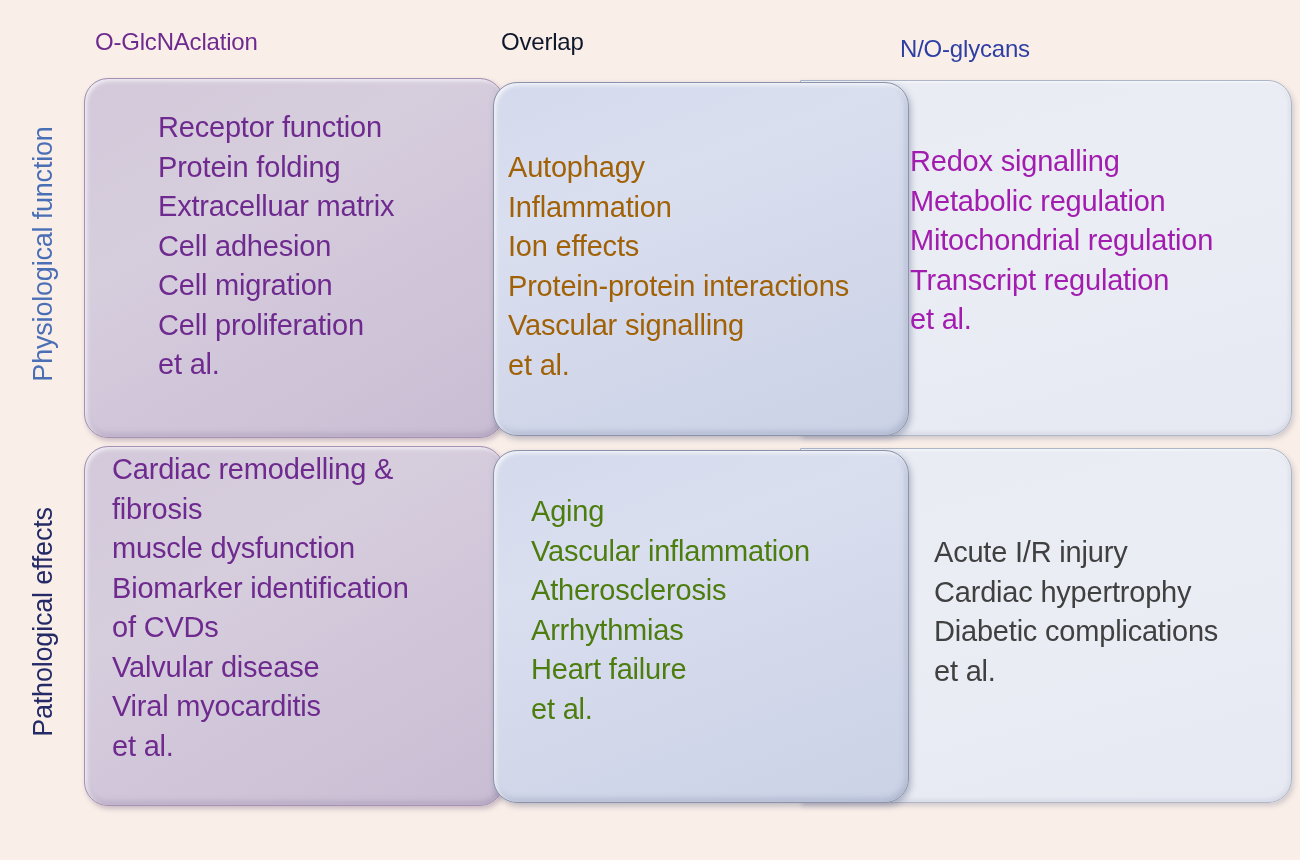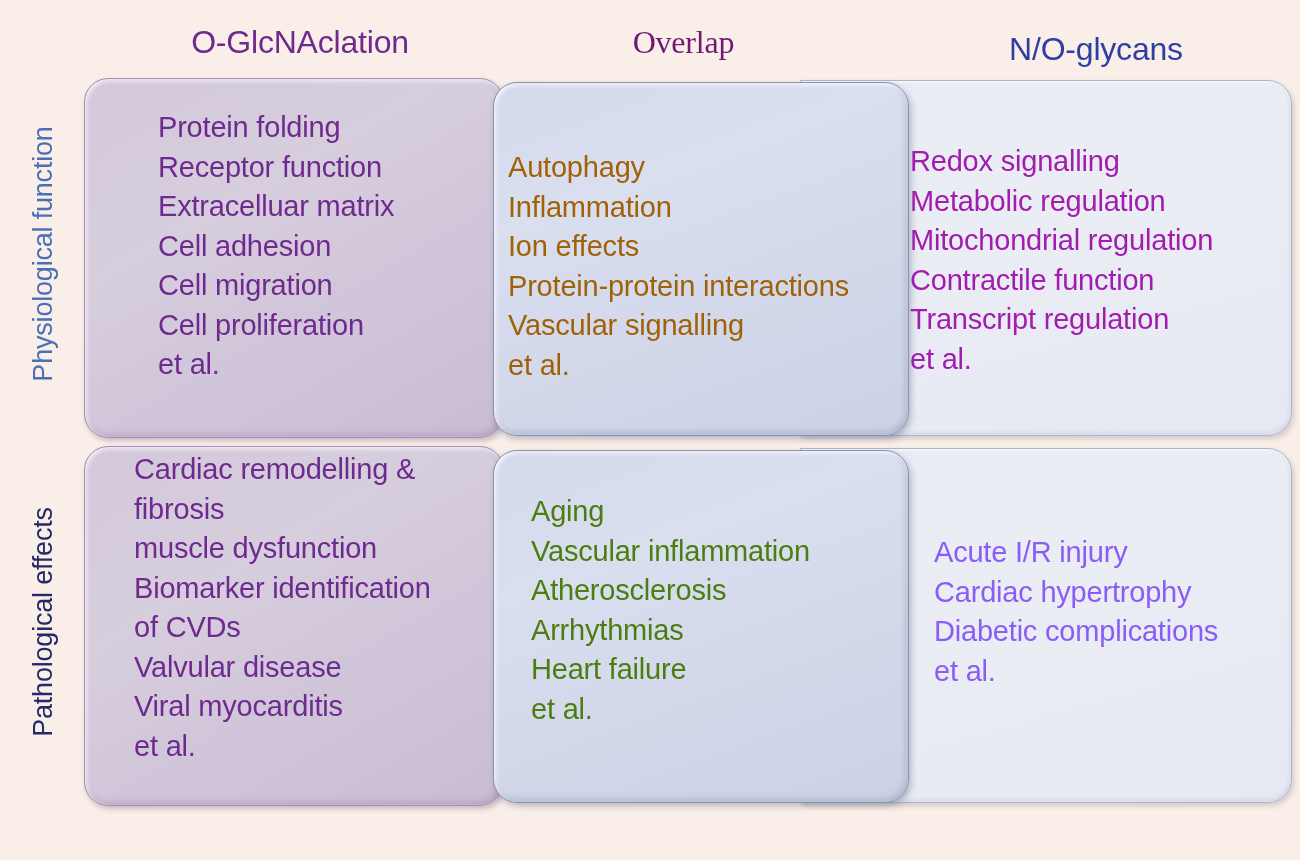--- a/index.html
+++ b/index.html
@@ -17,28 +17,27 @@
     position: relative;
     width: 1300px;
     height: 860px;
     background: #faeee8;
   }
 
   
   .col-header {
     position: absolute;
     top: 22px;
-    font-size: 32px;
+    font-size: 24px;
     line-height: 40px;
-    text-align: center;
     white-space: nowrap;
     letter-spacing: -0.2px;
   }
   #hdr-oglcnac { left: 95px;  width: 410px; color: #6e2a8e; }
-  #hdr-overlap { left: 476px; width: 415px; color: #701a75; font-family: Liberation Serif, serif; }
+  #hdr-overlap { left: 501px; width: 415px; color: #0f172a; }
   #hdr-ngly    { left: 900px; width: 392px; color: #2d3fa3; margin-top: 7px; }
 
   
   .row-label {
     position: absolute;
     transform-origin: left top;
     transform: rotate(-90deg);
     font-size: 27px;
     line-height: 30px;
     white-space: nowrap;
@@ -117,23 +116,23 @@
     line-height: 39.5px;
     white-space: nowrap;
     letter-spacing: -0.2px;
   }
   .cell-text .line { display: block; }
 
   #text-physio-oglcnac { left: 158px; top: 108px;  color: #6e2a8e; }
   #text-physio-overlap { left: 508px; top: 148px;  color: #a16207; }
   #text-physio-ngly    { left: 910px; top: 142px;  color: #a21caf; }
 
-  #text-patho-oglcnac  { left: 134px; top: 450px;  color: #6e2a8e; }
+  #text-patho-oglcnac  { left: 112px; top: 450px;  color: #6e2a8e; }
   #text-patho-overlap  { left: 531px; top: 492px;  color: #4d7c0f; }
-  #text-patho-ngly     { left: 934px; top: 533px;  color: #8b5cf6; }
+  #text-patho-ngly     { left: 934px; top: 533px;  color: #404040; }
 </style>
 </head>
 <body>
 
 <div id="stage">
 
   <div class="col-header" id="hdr-oglcnac">O-GlcNAclation</div>
   <div class="col-header" id="hdr-overlap">Overlap</div>
   <div class="col-header" id="hdr-ngly">N/O-glycans</div>
 
@@ -142,41 +141,40 @@
 
   <div class="box box-ngly" id="box-physio-ngly"></div>
   <div class="box box-purple" id="box-physio-oglcnac"></div>
   <div class="box box-overlap" id="box-physio-overlap"></div>
 
   <div class="box box-ngly" id="box-patho-ngly"></div>
   <div class="box box-purple" id="box-patho-oglcnac"></div>
   <div class="box box-overlap" id="box-patho-overlap"></div>
 
   <div class="cell-text" id="text-physio-oglcnac">
+      <span class="line">Receptor function</span>
       <span class="line">Protein folding</span>
-      <span class="line">Receptor function</span>
       <span class="line">Extracelluar matrix</span>
       <span class="line">Cell adhesion</span>
       <span class="line">Cell migration</span>
       <span class="line">Cell proliferation</span>
       <span class="line">et al.</span>
     </div>
   <div class="cell-text" id="text-physio-overlap">
       <span class="line">Autophagy</span>
       <span class="line">Inflammation</span>
       <span class="line">Ion effects</span>
       <span class="line">Protein-protein interactions</span>
       <span class="line">Vascular signalling</span>
       <span class="line">et al.</span>
     </div>
   <div class="cell-text" id="text-physio-ngly">
       <span class="line">Redox signalling</span>
       <span class="line">Metabolic regulation</span>
       <span class="line">Mitochondrial regulation</span>
-      <span class="line">Contractile function</span>
       <span class="line">Transcript regulation</span>
       <span class="line">et al.</span>
     </div>
 
   <div class="cell-text" id="text-patho-oglcnac">
       <span class="line">Cardiac remodelling &amp;</span>
       <span class="line">fibrosis</span>
       <span class="line">muscle dysfunction</span>
       <span class="line">Biomarker identification</span>
       <span class="line">of CVDs</span>

